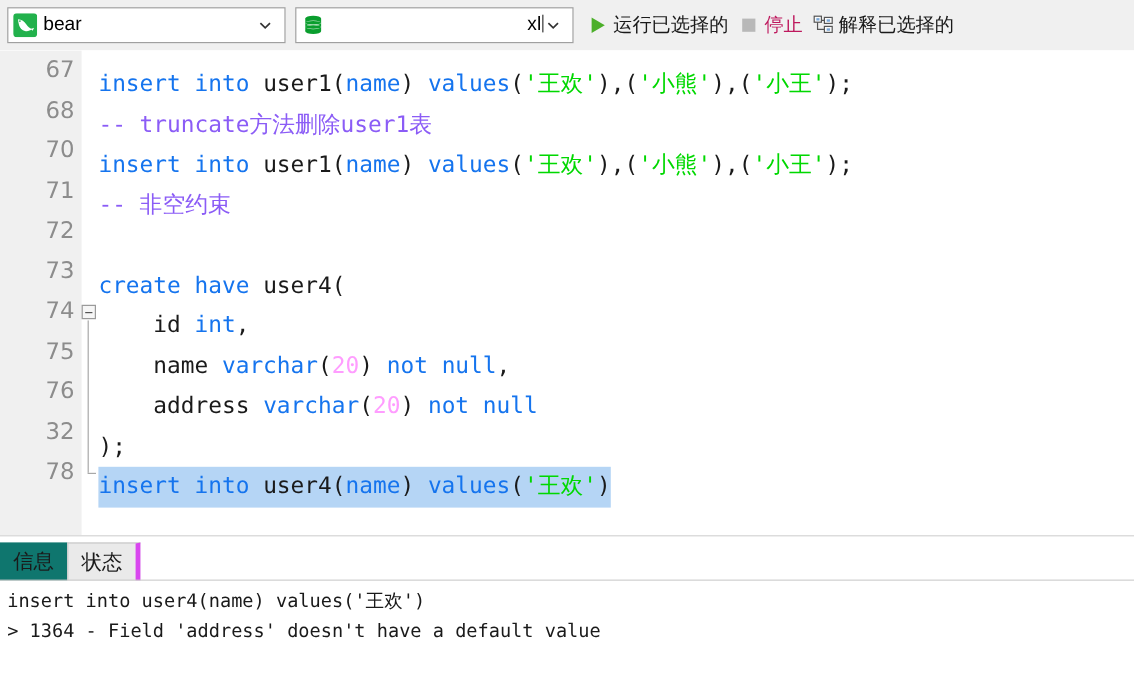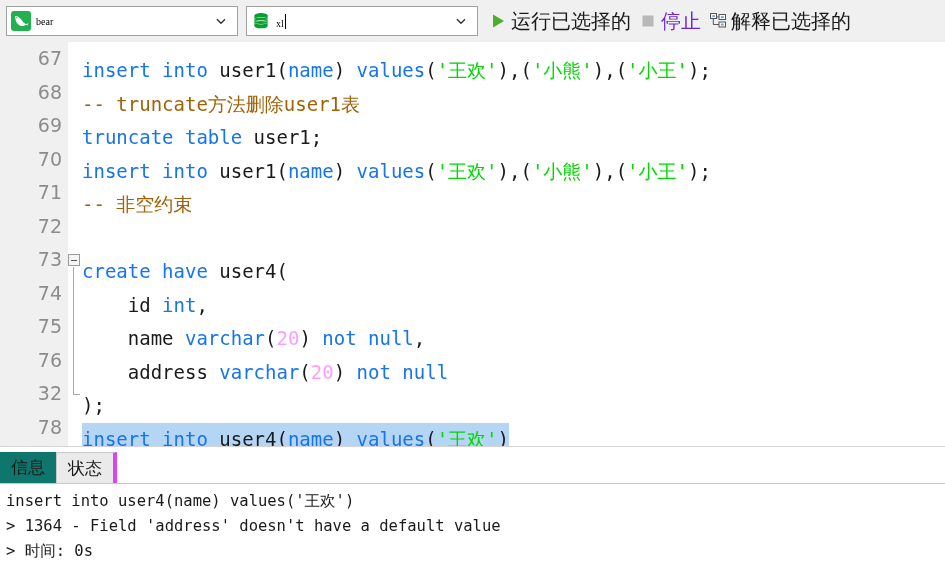--- a/index.html
+++ b/index.html
@@ -33,33 +33,33 @@
     position: relative;
     height: 30px;
     background: #ffffff;
     border: 1px solid #a0a0a0;
     display: flex;
     align-items: center;
     padding: 0 4px;
     margin-right: 8px;
   }
   .combo.conn { width: 232px; }
-  .combo.db   { width: 232px; }
+  .combo.db   { width: 232px; text-align: right; }
 
   .combo-icon {
     width: 20px; height: 20px;
     margin-right: 5px;
     flex: 0 0 auto;
     display: block;
   }
   .combo-text {
     flex: 1 1 auto;
-    font-size: 10px;
+    font-size: 16px;
     color: #000000;
-    font-family: Liberation Serif, serif;
+    font-family: Liberation Sans, sans-serif;
     white-space: nowrap;
     overflow: hidden;
   }
   .caret-cursor {
     display: inline-block;
     width: 1px;
     height: 15px;
     background: #000;
     vertical-align: -2px;
     margin-left: 1px;
@@ -73,26 +73,26 @@
 
   .tb-btn {
     display: flex;
     align-items: center;
     height: 30px;
     padding: 0 3px;
     margin-right: 2px;
     white-space: nowrap;
   }
   .tb-btn .lbl {
-    font-size: 20px;
+    font-size: 16px;
     color: #1a1a1a;
     margin-left: 4px;
     font-family: Liberation Mono, monospace;
   }
-  .tb-btn.disabled .lbl { color: #6d28d9; }
+  .tb-btn.disabled .lbl { color: #be185d; }
   .tb-ico { width: 18px; height: 18px; display: block; flex: 0 0 auto; }
 
   
   #editor {
     position: absolute;
     left: 0; top: 42px;
     width: 945px;
     height: 404px;
     background: #ffffff;
     overflow: hidden;
@@ -125,21 +125,21 @@
     left: 82px; top: 12px;
     white-space: pre;
   }
   .ltext.sel { background: #b5d5f5; }
 
   
   .kw  { color: #1574ee; }
   .pln { color: #1a1a1a; }
   .str { color: #00d800; }
   .num { color: #ff9dff; }
-  .cmt { color: #a16207; }
+  .cmt { color: #8b5cf6; }
 
   
   .fold-box {
     position: absolute;
     left: 68px; top: 11px;
     width: 12px; height: 12px;
     border: 1px solid #9a9a9a;
     background: #f6f6f6;
   }
   .fold-box::before {
@@ -280,21 +280,20 @@
       </svg>
       <span class="lbl">解释已选择的</span>
     </div>
   </div>
 
   <div id="editor">
     <div id="gutter-bg"></div>
     <div id="code-lines">
         <div class="code-line"><span class="ln">67</span><span class="ltext"><span class="kw">insert into</span><span class="pln"> user1(</span><span class="kw">name</span><span class="pln">) </span><span class="kw">values</span><span class="pln">(</span><span class="str">'王欢'</span><span class="pln">),(</span><span class="str">'小熊'</span><span class="pln">),(</span><span class="str">'小王'</span><span class="pln">);</span></span></div>
         <div class="code-line"><span class="ln">68</span><span class="ltext"><span class="cmt">-- truncate方法删除user1表</span></span></div>
-        <div class="code-line"><span class="ln">69</span><span class="ltext"><span class="kw">truncate table</span><span class="pln"> user1;</span></span></div>
         <div class="code-line"><span class="ln">70</span><span class="ltext"><span class="kw">insert into</span><span class="pln"> user1(</span><span class="kw">name</span><span class="pln">) </span><span class="kw">values</span><span class="pln">(</span><span class="str">'王欢'</span><span class="pln">),(</span><span class="str">'小熊'</span><span class="pln">),(</span><span class="str">'小王'</span><span class="pln">);</span></span></div>
         <div class="code-line"><span class="ln">71</span><span class="ltext"><span class="cmt">-- 非空约束</span></span></div>
         <div class="code-line"><span class="ln">72</span></div>
         <div class="code-line"><span class="ln">73</span><span class="ltext"><span class="kw">create have</span><span class="pln"> user4(</span></span></div>
         <div class="code-line"><span class="ln">74</span><span class="ltext"><span class="pln">    id </span><span class="kw">int</span><span class="pln">,</span></span></div>
         <div class="code-line"><span class="ln">75</span><span class="ltext"><span class="pln">    name </span><span class="kw">varchar</span><span class="pln">(</span><span class="num">20</span><span class="pln">) </span><span class="kw">not null</span><span class="pln">,</span></span></div>
         <div class="code-line"><span class="ln">76</span><span class="ltext"><span class="pln">    address </span><span class="kw">varchar</span><span class="pln">(</span><span class="num">20</span><span class="pln">) </span><span class="kw">not null</span></span></div>
         <div class="code-line"><span class="ln">32</span><span class="ltext"><span class="pln">);</span></span></div>
         <div class="code-line"><span class="ln">78</span><span class="ltext sel"><span class="kw">insert into</span><span class="pln"> user4(</span><span class="kw">name</span><span class="pln">) </span><span class="kw">values</span><span class="pln">(</span><span class="str">'王欢'</span><span class="pln">)</span></span></div>
         <div class="fold-box" style="top: 212px;"></div>
@@ -307,16 +306,15 @@
 
   <div id="tabbar">
       <div class="tab active">信息</div>
       <div class="tab inactive">状态</div>
     </div>
   <div id="tabbar-underline"></div>
 
   <div id="output">
       <div class="out-line">insert into user4(name) values('王欢')</div>
       <div class="out-line">&gt; 1364 - Field 'address' doesn't have a default value</div>
-      <div class="out-line">&gt; 时间: 0s</div>
     </div>
 
 </div>
 
 </body></html>

